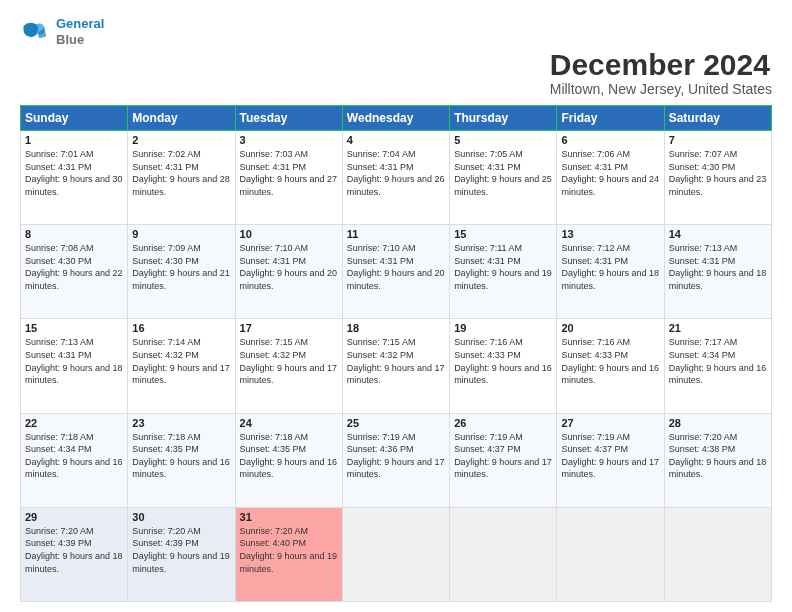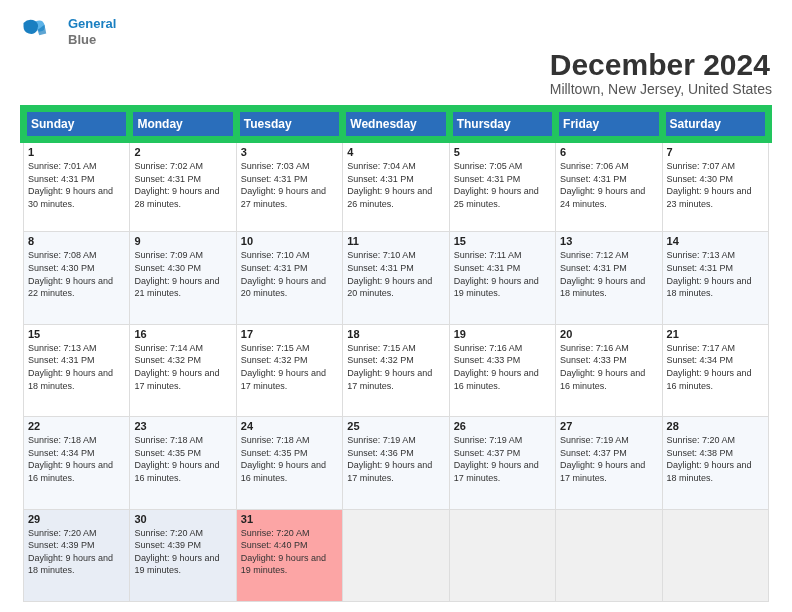--- a/index.html
+++ b/index.html
@@ -18,22 +18,22 @@
       flex-direction: column;
     }
     .header {
       display: flex;
       align-items: flex-start;
       justify-content: space-between;
       margin-bottom: 8px;
     }
     .logo {
       display: flex;
-      align-items: flex-start;
-      gap: 20px;
+      align-items: flex-end;
+      gap: 8px;
     }
     .logo-text {
       font-size: 13px;
       font-weight: bold;
       color: #333;
       line-height: 1.2;
     }
     .logo-text span {
       color: #1a7fc1;
     }
@@ -62,21 +62,21 @@
       width: 100%;
       table-layout: fixed;
     }
     .calendar th {
       background-color: #2a6ebb;
       color: #fff;
       font-size: 12px;
       font-weight: bold;
       padding: 5px 4px;
       text-align: left;
-      border: 7px solid #22c55e;
+      border: 1px solid #22c55e;
     }
     .calendar td {
       border: 1px solid #ddd;
       vertical-align: top;
       padding: 3px 4px;
       font-size: 9.5px;
       color: #333;
       height: 80px;
       background: #fff;
     }

